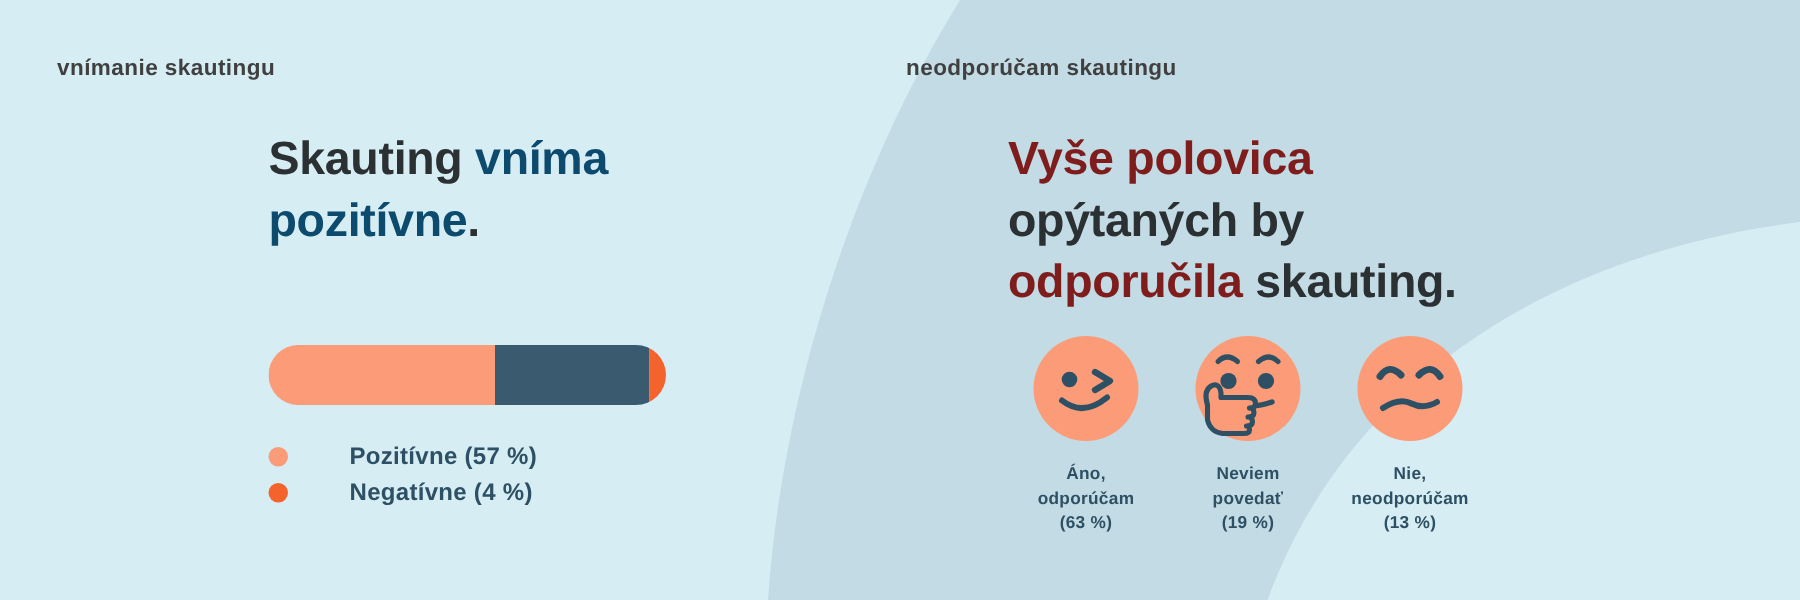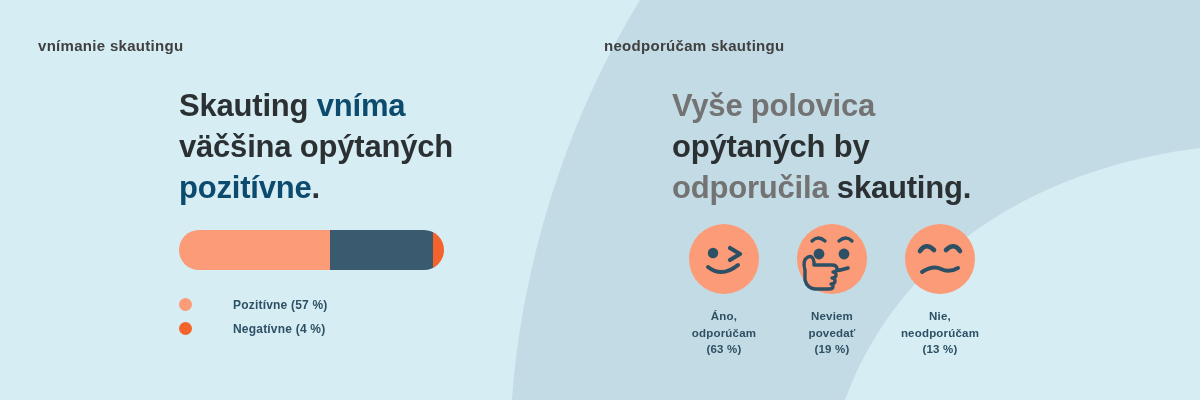--- a/index.html
+++ b/index.html
@@ -19,38 +19,38 @@
   .panel{position:absolute;}
   .kicker{
     font-size:15px;font-weight:bold;color:#404040;
     letter-spacing:.3px;
   }
   .headline{
     font-size:31px;font-weight:bold;color:#2b3033;
     line-height:1.33;letter-spacing:-.2px;
   }
   .headline .hl{color:#0c4a6e;}
-  .headline .hl2{color:#737373;}
+  .headline .hl2{color:#7f1d1d;}
 
   
   #left-kicker{left:38px;top:37px;}
   #left-headline{left:179px;top:85px;width:300px;}
 
   #stacked-bar{
     position:absolute;left:179px;top:230px;
     width:265px;height:40px;border-radius:20px;overflow:hidden;
     display:flex;
   }
   .bar-seg{height:100%;}
 
   #legend{position:absolute;left:179px;top:294px;}
   .legend-row{display:flex;align-items:center;height:21px;margin-bottom:3px;}
   .legend-dot{width:13px;height:13px;border-radius:50%;flex:0 0 auto;}
   .legend-label{
-    margin-left:9px;font-size:12px;font-weight:bold;color:#2e5064;
+    margin-left:9px;font-size:16px;font-weight:bold;color:#2e5064;
     letter-spacing:.2px;white-space:pre;padding-left:32px;
   }
 
   
   #right-kicker{left:604px;top:37px;}
   #right-headline{left:672px;top:85px;width:330px;}
 
   #faces{position:absolute;left:672px;top:224px;width:320px;}
   .face-col{
     position:absolute;top:0;width:104px;text-align:center;
@@ -75,21 +75,20 @@
       <rect x="0" y="0" width="1200" height="400" fill="#d6edf4"></rect>
       <path d="M 1200 0 L 640 0 C 560 130 520 280 512 400 L 1200 400 Z" fill="#c3dbe4"></path>
       <path d="M 1200 148 C 1040 168 900 250 845 400 L 1200 400 Z" fill="#d6edf4"></path>
     </svg>
   </div>
 
   <div class="panel kicker" id="left-kicker">vnímanie skautingu</div>
 
   <div class="panel headline" id="left-headline">
     <div><span>Skauting </span><span class="hl">vníma</span></div>
-    <div>väčšina opýtaných</div>
     <div><span class="hl">pozitívne</span><span>.</span></div>
   </div>
 
   <div id="stacked-bar">
     <div class="bar-seg" style="width: 57%; background: rgb(251, 155, 119);"></div>
     <div class="bar-seg" style="width: 39%; background: rgb(58, 90, 112);"></div>
     <div class="bar-seg" style="width: 4%; background: rgb(244, 99, 44);"></div>
   </div>
 
   <div id="legend">

